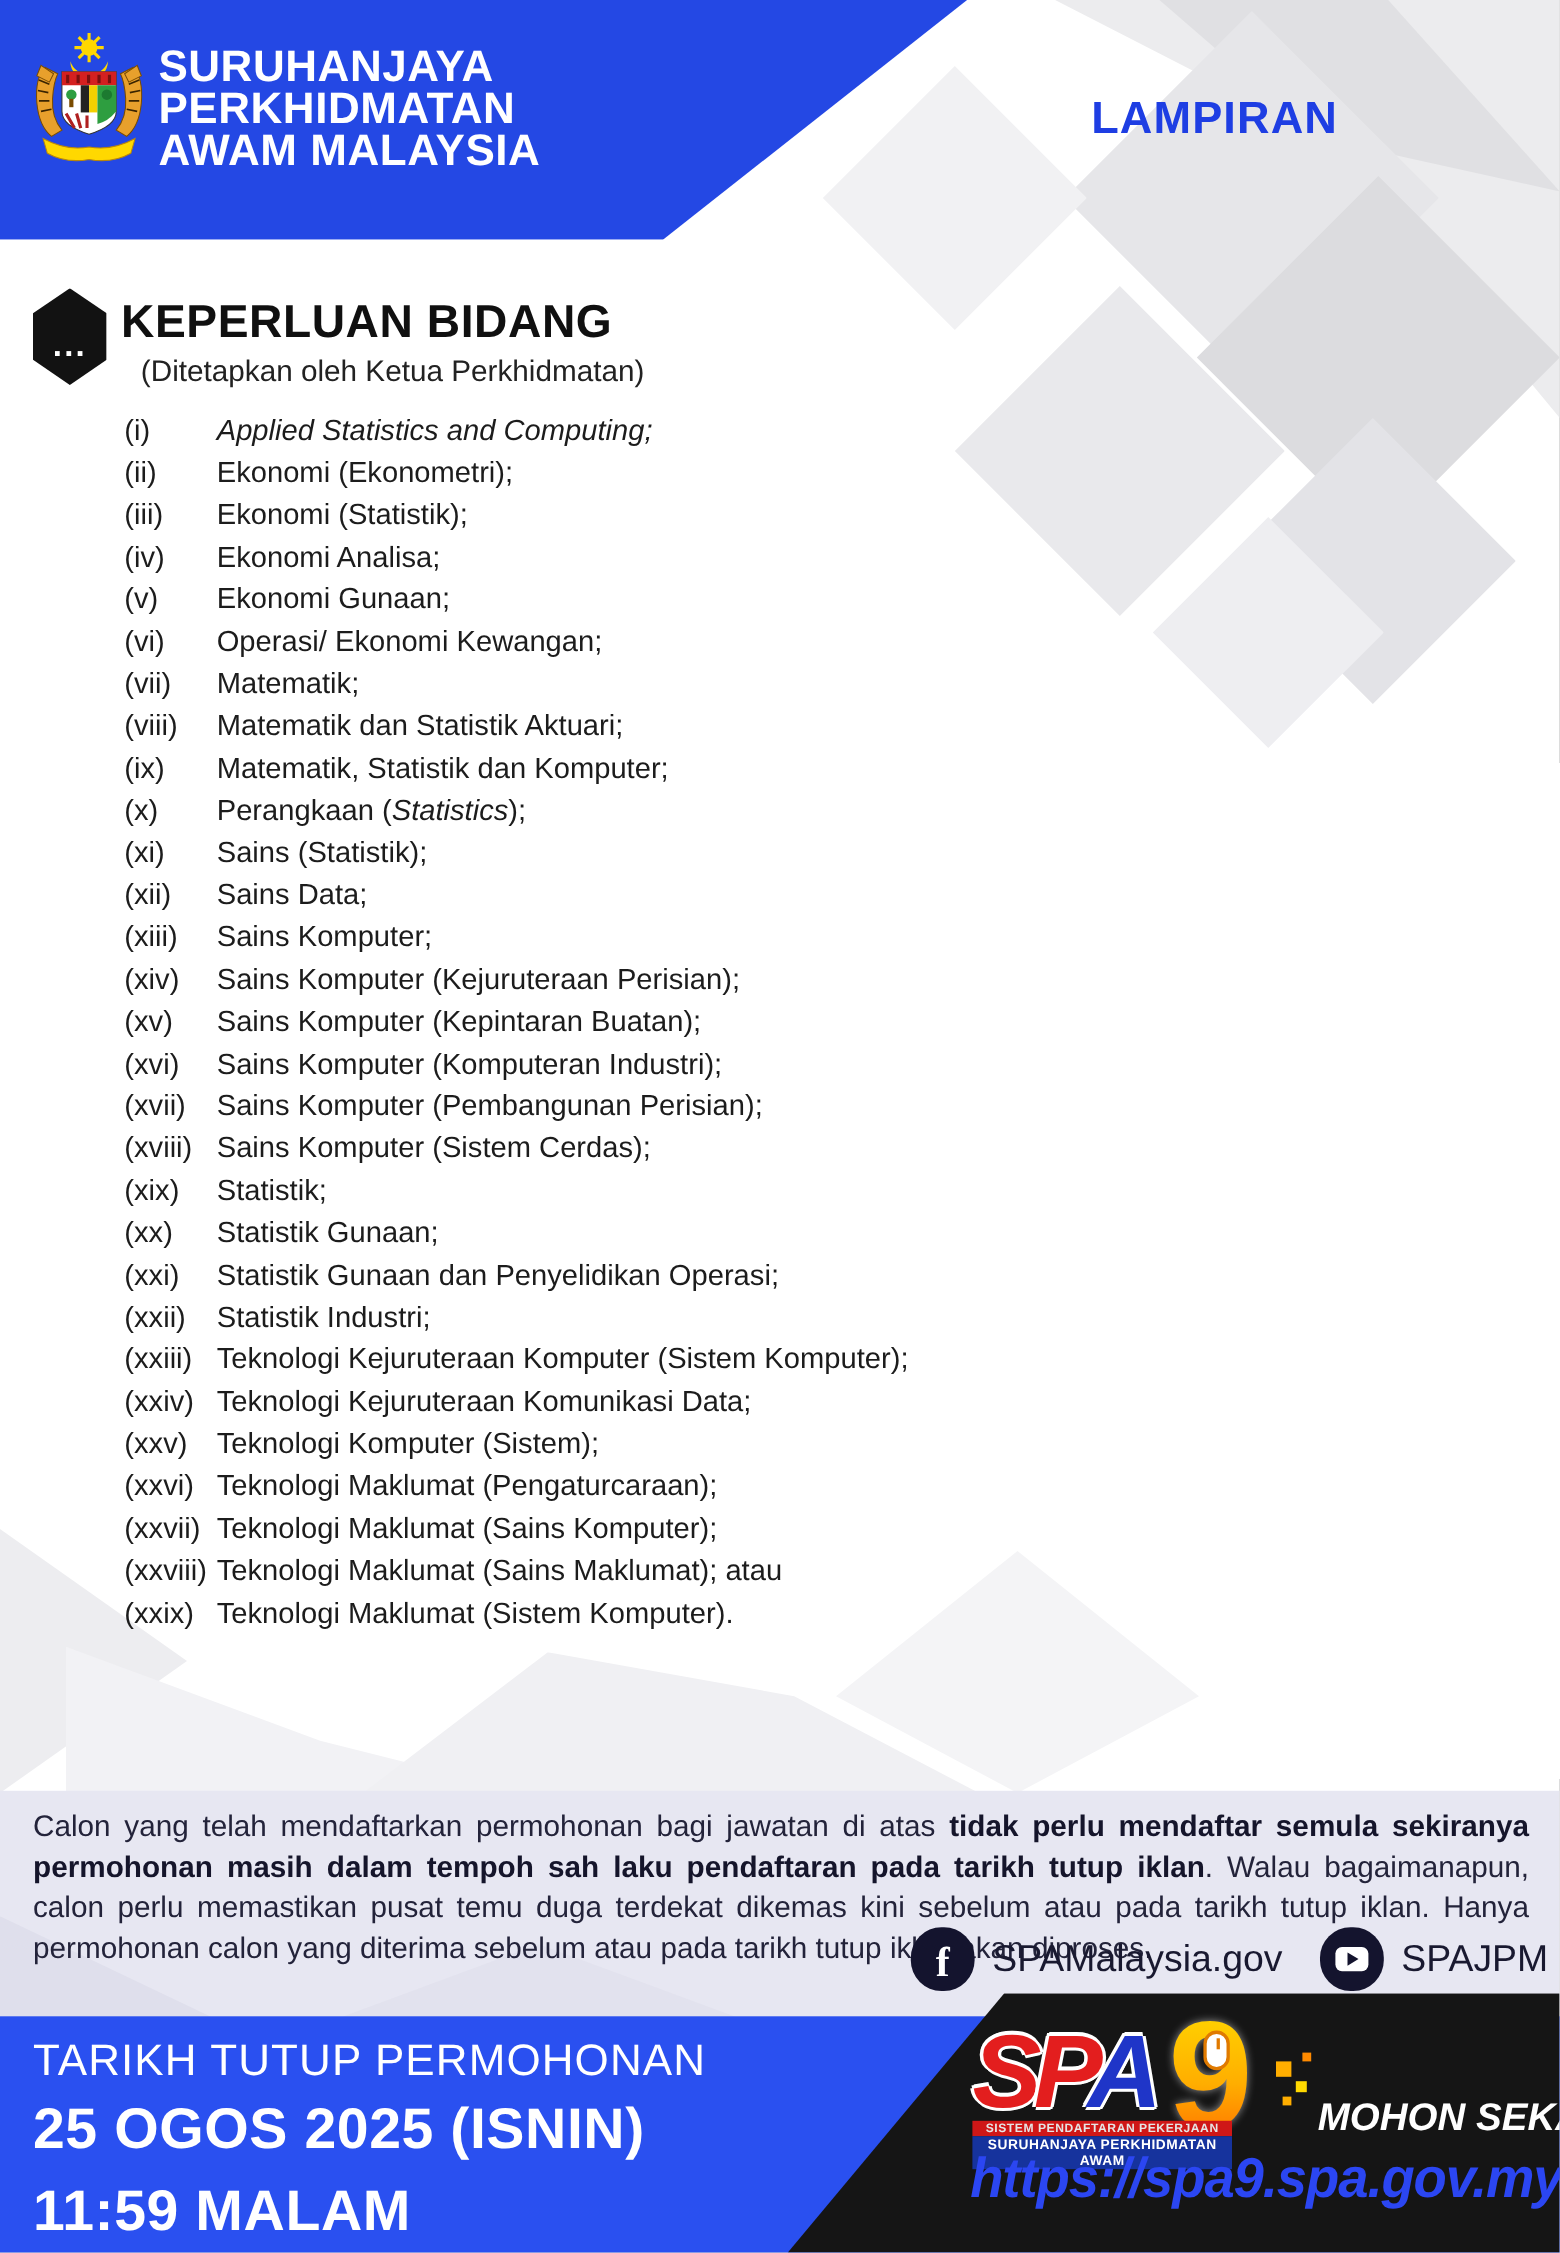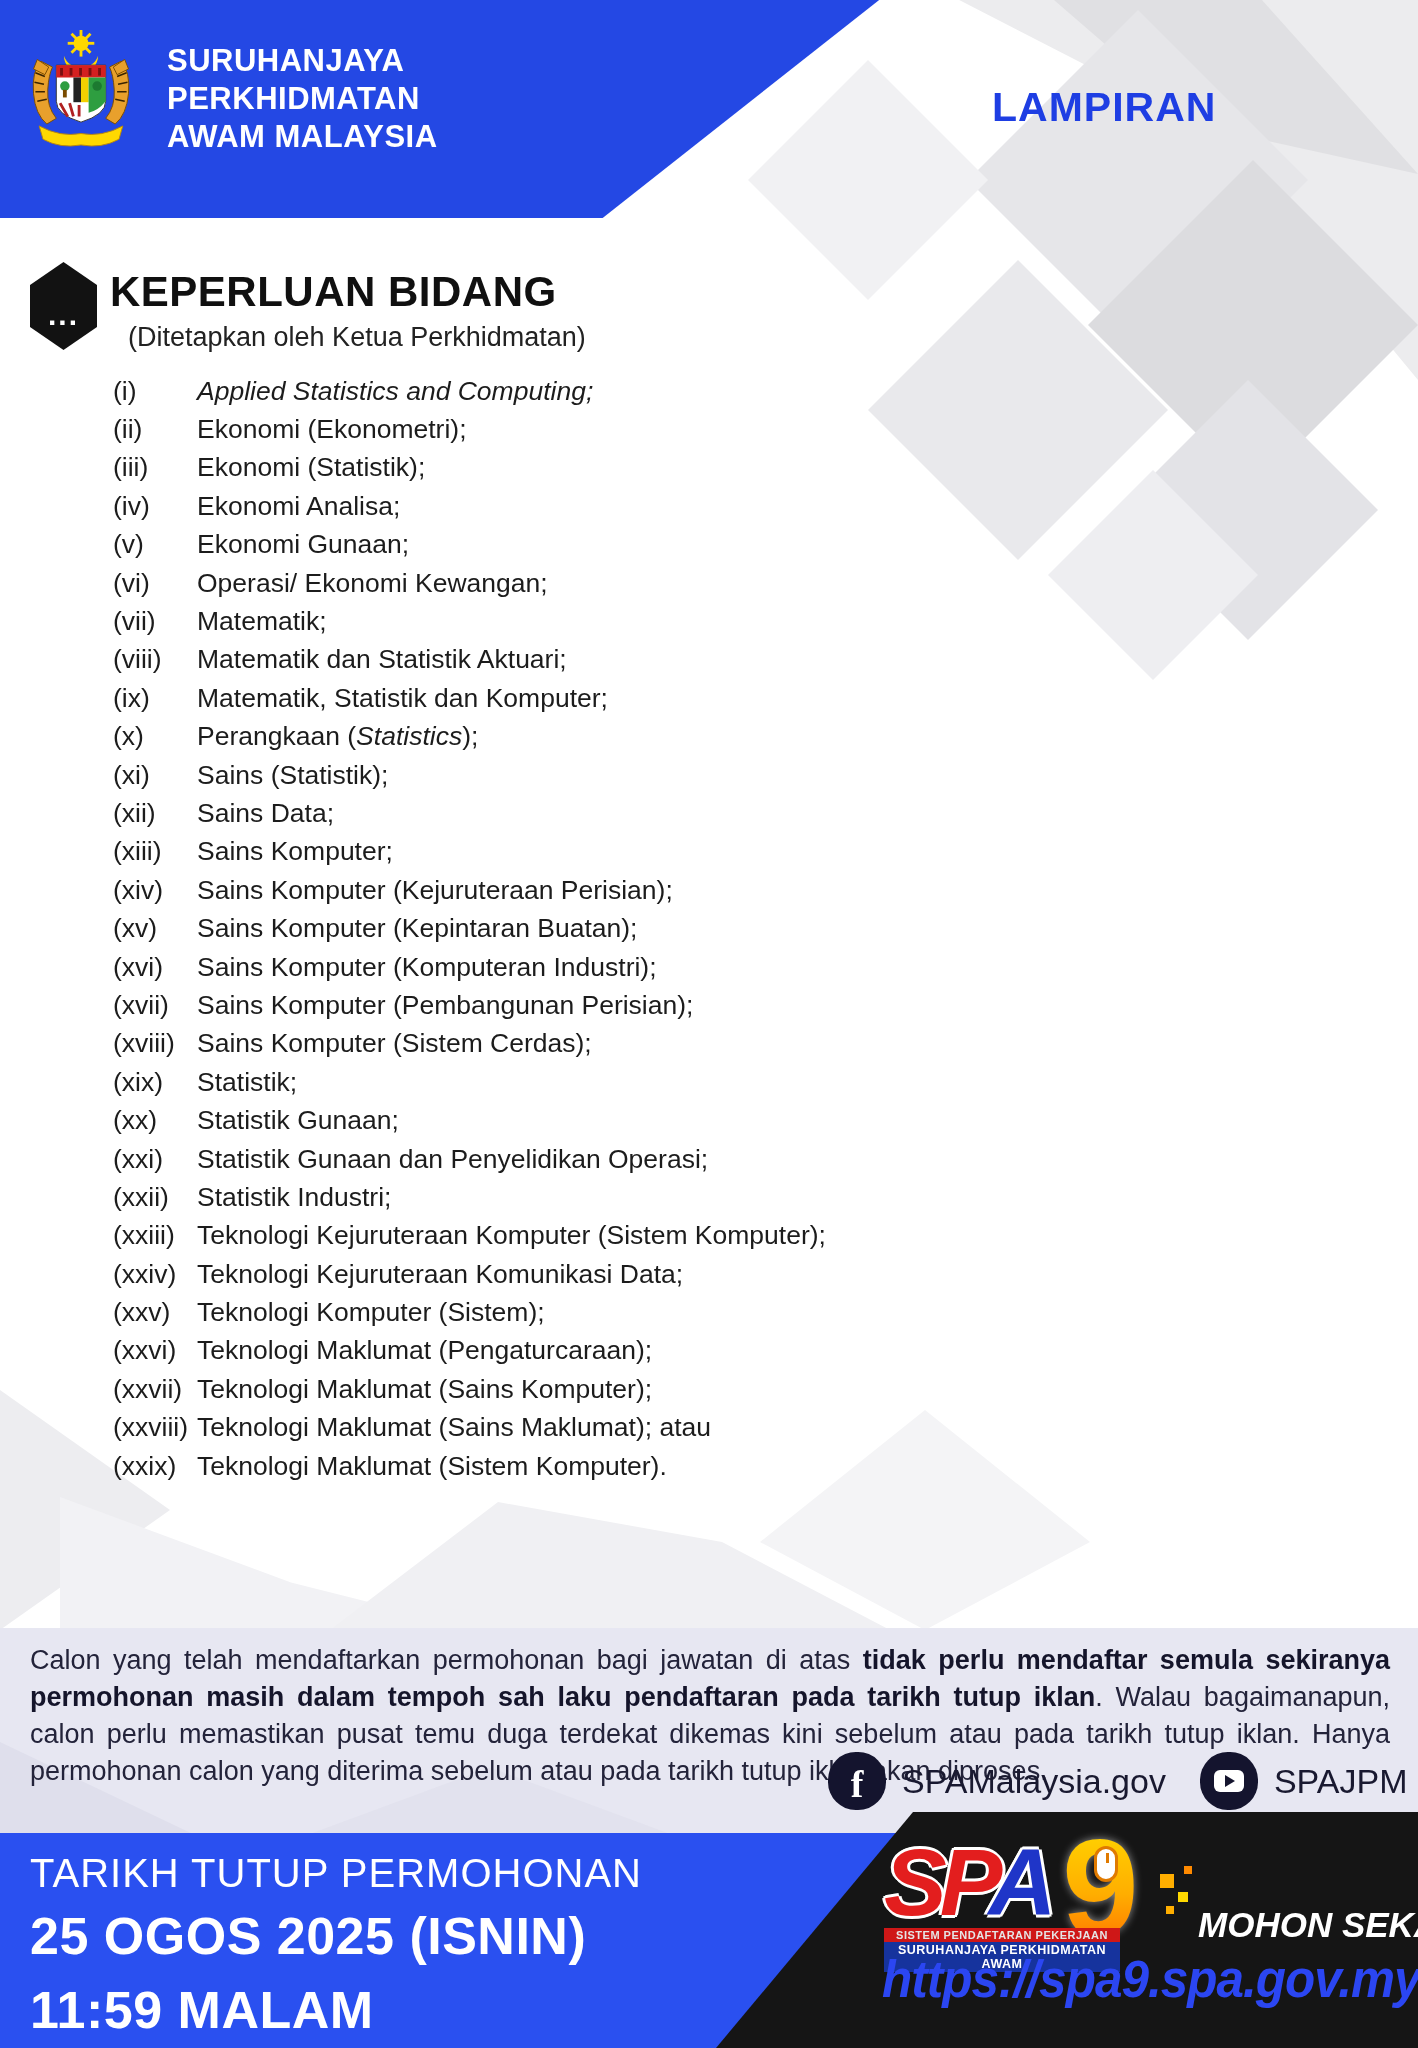--- a/index.html
+++ b/index.html
@@ -25,22 +25,22 @@
   #pat-bl .sh{position:absolute;}
   .bl1{left:0;top:40px;width:340px;height:240px;background:#ededf0;clip-path:polygon(0 0,50% 50%,0 100%);}
   .bl2{left:60px;top:90px;width:420px;height:190px;background:#f2f2f5;clip-path:polygon(0 30%,55% 75%,100% 100%,0 100%);}
   .bl3{left:330px;top:120px;width:560px;height:160px;background:#f0f0f3;clip-path:polygon(0 100%,30% 20%,70% 45%,100% 100%);}
   .bl4{left:760px;top:60px;width:330px;height:220px;background:#f4f4f6;clip-path:polygon(50% 0,100% 60%,50% 100%,0 60%);}
 
   
   .header-band{position:absolute;left:0;top:0;width:1418px;height:218px;z-index:2;
     background:#2448e4;clip-path:polygon(0 0,62% 0,42.5% 100%,0 100%);}
   .crest{position:absolute;left:24px;top:26px;width:114px;height:122px;}
-  .org-name{position:absolute;left:167px;top:42px;color:#ffffff;font-weight:800;
-    font-size:31px;line-height:38px;letter-spacing:.5px;}
+  .org-name{position:absolute;left:144px;top:42px;color:#ffffff;font-weight:800;
+    font-size:40px;line-height:38px;letter-spacing:.5px;}
   .lampiran{position:absolute;left:992px;top:84px;z-index:2;color:#1e3ee3;
     font-size:41px;font-weight:800;letter-spacing:1px;}
 
   
   .hexagon{position:absolute;left:30px;top:262px;width:67px;height:88px;background:#121212;z-index:2;
     clip-path:polygon(50% 0,100% 26%,100% 74%,50% 100%,0 74%,0 26%);
     display:flex;align-items:center;justify-content:center;}
   .hexagon .dots{color:#fff;font-size:30px;font-weight:800;letter-spacing:2px;line-height:0;margin-top:18px;}
   .sec-title{position:absolute;left:110px;top:268px;z-index:2;margin:0;color:#101010;
     font-size:42px;font-weight:800;letter-spacing:.5px;}

